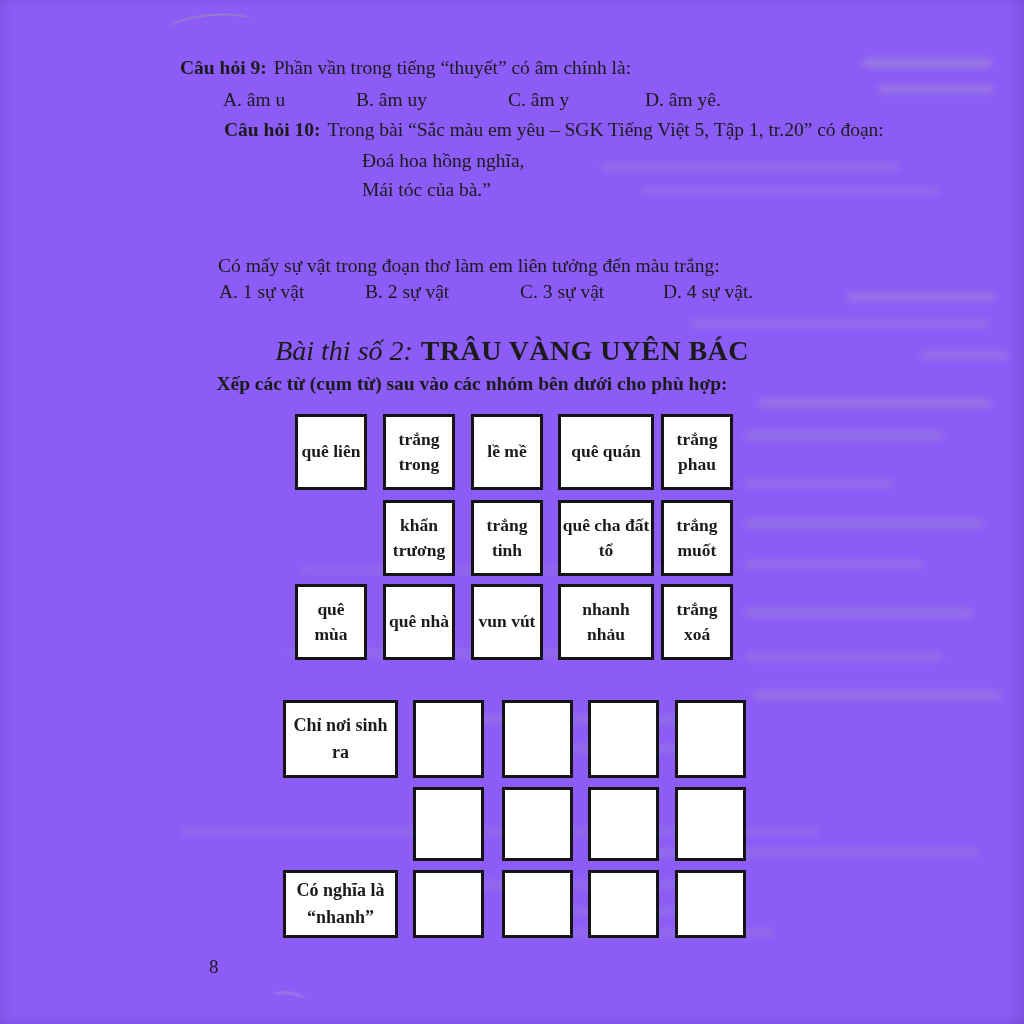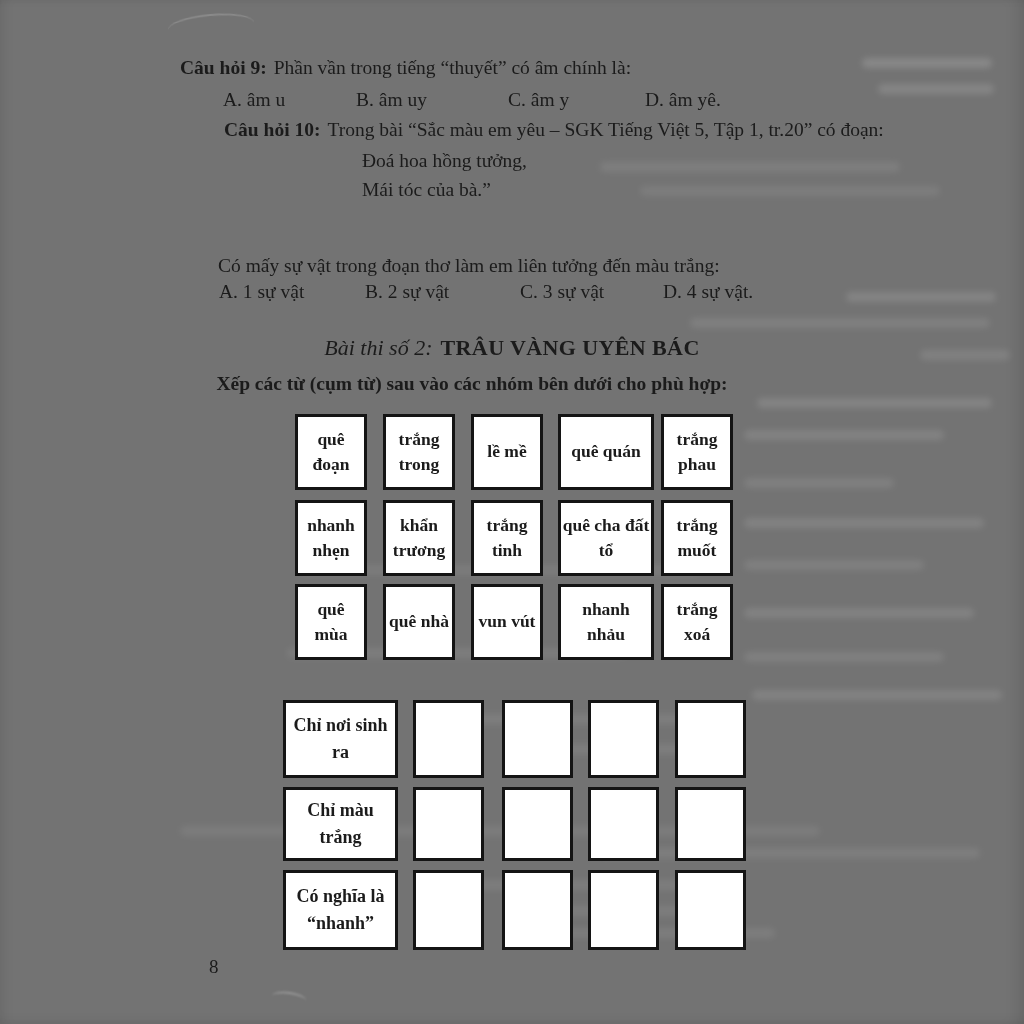--- a/index.html
+++ b/index.html
@@ -1,18 +1,18 @@
 <!DOCTYPE html>
 <html><head>
 <meta charset="utf-8">
 <style>
   * { margin:0; padding:0; box-sizing:border-box; }
   html,body { width:1024px; height:1024px; background:#ffffff; }
   .page {
-    position:relative; width:1024px; height:1024px; background:#737373; overflow:hidden;
+    position:relative; width:1024px; height:1024px; background:#8b5cf6; overflow:hidden;
     font-family:"Liberation Serif","DejaVu Serif",serif; color:#1b1b1b;
     box-shadow: inset 10px 0 14px -9px rgba(0,0,0,.10),
                 inset -14px 0 16px -10px rgba(0,0,0,.12),
                 inset 0 -10px 12px -8px rgba(0,0,0,.07),
                 inset 0 8px 10px -8px rgba(0,0,0,.05);
   }
   
   .smudge { position:absolute; height:10px; background:#b9b9b9; border-radius:5px;
             filter:blur(3px); z-index:1; }
   .curve  { position:absolute; left:168px; top:14px; width:86px; height:24px;
@@ -28,37 +28,37 @@
   .q10line { left:180px; top:118px;margin-left:44px; }
   .prompt  { left:218px; top:254px; }
   .opts { position:absolute; left:0; width:1024px; font-size:19.5px; z-index:2; }
   .q9opts  { top:89px; }
   .q10opts { top:281px; }
   .opt { position:absolute; white-space:nowrap; }
   .q9opts  .o1{left:223px} .q9opts  .o2{left:356px} .q9opts  .o3{left:508px} .q9opts  .o4{left:645px}
   .q10opts .o1{left:219px} .q10opts .o2{left:365px} .q10opts .o3{left:520px} .q10opts .o4{left:663px}
   .poem { position:absolute; left:362px; top:146px; font-size:19.5px; line-height:29px; z-index:2; }
   .heading { position:absolute; left:0; top:335px; width:1024px; text-align:center;
-             font-size:22px; font-weight:normal; z-index:2; }
+             font-size:28px; font-weight:normal; z-index:2; }
   .heading .pre   { font-style:italic; font-weight:normal; margin-right:8px; }
   .heading .title { font-weight:bold; letter-spacing:.4px; }
   .instruction { position:absolute; left:0; top:373px; width:944px; text-align:center;
                  font-weight:bold; font-size:19.5px; z-index:2; }
   
   .card { position:absolute; width:72px; height:76px; border:3px solid #141414; background:#fff;
           display:flex; align-items:center; justify-content:center; text-align:center;
           font-weight:bold; font-size:17.5px; line-height:1.45; padding:1px; z-index:2; }
   .c1{left:295px} .c2{left:383px} .c3{left:471px} .c4{left:558px; width:96px} .c5{left:661px}
   .r1{top:414px} .r2{top:500px} .r3{top:584px}
   
   .cat  { position:absolute; left:283px; width:115px; border:3px solid #141414; background:#fff;
           display:flex; align-items:center; justify-content:center; text-align:center;
           font-weight:bold; font-size:18px; line-height:1.5; padding:2px; z-index:2; }
   .slot { position:absolute; width:71px; border:3px solid #141414; background:#fff; z-index:2; }
-  .g1{top:700px; height:78px} .g2{top:787px; height:74px} .g3{top:870px; height:80px}
+  .g1{top:700px; height:78px} .g2{top:787px; height:74px} .g3{top:870px; height:68px}
   .s2{left:413px} .s3{left:502px} .s4{left:588px} .s5{left:675px}
   .pagenum { position:absolute; left:209px; top:956px; font-size:19px; z-index:2; }
 </style>
 </head>
 <body>
 
 <div class="page">
 
   <div class="curve"></div>
   <div class="tick"></div>
@@ -90,57 +90,55 @@
   <p class="line q9line"><b class="qlabel">Câu hỏi 9:</b><span>Phần vần trong tiếng “thuyết” có âm chính là:</span></p>
   <div class="opts q9opts">
     <span class="opt o1">A. âm u</span>
     <span class="opt o2">B. âm uy</span>
     <span class="opt o3">C. âm y</span>
     <span class="opt o4">D. âm yê.</span>
   </div>
 
   <p class="line q10line"><b class="qlabel">Câu hỏi 10:</b><span>Trong bài “Sắc màu em yêu – SGK Tiếng Việt 5, Tập 1, tr.20” có đoạn:</span></p>
   <div class="poem">
-    <div>Đoá hoa hồng tưởng,</div>
+    <div>Đoá hoa hồng nghĩa,</div>
     <div>Mái tóc của bà.”</div>
   </div>
   <p class="line prompt">Có mấy sự vật trong đoạn thơ làm em liên tưởng đến màu trắng:</p>
   <div class="opts q10opts">
     <span class="opt o1">A. 1 sự vật</span>
     <span class="opt o2">B. 2 sự vật</span>
     <span class="opt o3">C. 3 sự vật</span>
     <span class="opt o4">D. 4 sự vật.</span>
   </div>
 
   <h2 class="heading"><span class="pre">Bài thi số 2:</span><span class="title">TRÂU VÀNG UYÊN BÁC</span></h2>
   <p class="instruction">Xếp các từ (cụm từ) sau vào các nhóm bên dưới cho phù hợp:</p>
 
-  <div class="card r1 c1">quê đoạn</div>
+  <div class="card r1 c1">quê liên</div>
   <div class="card r1 c2">trắng trong</div>
   <div class="card r1 c3">lề mề</div>
   <div class="card r1 c4">quê quán</div>
   <div class="card r1 c5">trắng phau</div>
-  <div class="card r2 c1">nhanh nhẹn</div>
   <div class="card r2 c2">khẩn trương</div>
   <div class="card r2 c3">trắng tinh</div>
   <div class="card r2 c4">quê cha đất tổ</div>
   <div class="card r2 c5">trắng muốt</div>
   <div class="card r3 c1">quê mùa</div>
   <div class="card r3 c2">quê nhà</div>
   <div class="card r3 c3">vun vút</div>
   <div class="card r3 c4">nhanh nhảu</div>
   <div class="card r3 c5">trắng xoá</div>
 
   <div class="cat g1">Chỉ nơi sinh ra</div>
   <div class="slot g1 s2"></div>
   <div class="slot g1 s3"></div>
   <div class="slot g1 s4"></div>
   <div class="slot g1 s5"></div>
 
-  <div class="cat g2">Chỉ màu trắng</div>
   <div class="slot g2 s2"></div>
   <div class="slot g2 s3"></div>
   <div class="slot g2 s4"></div>
   <div class="slot g2 s5"></div>
 
   <div class="cat g3">Có nghĩa là “nhanh”</div>
   <div class="slot g3 s2"></div>
   <div class="slot g3 s3"></div>
   <div class="slot g3 s4"></div>
   <div class="slot g3 s5"></div>

